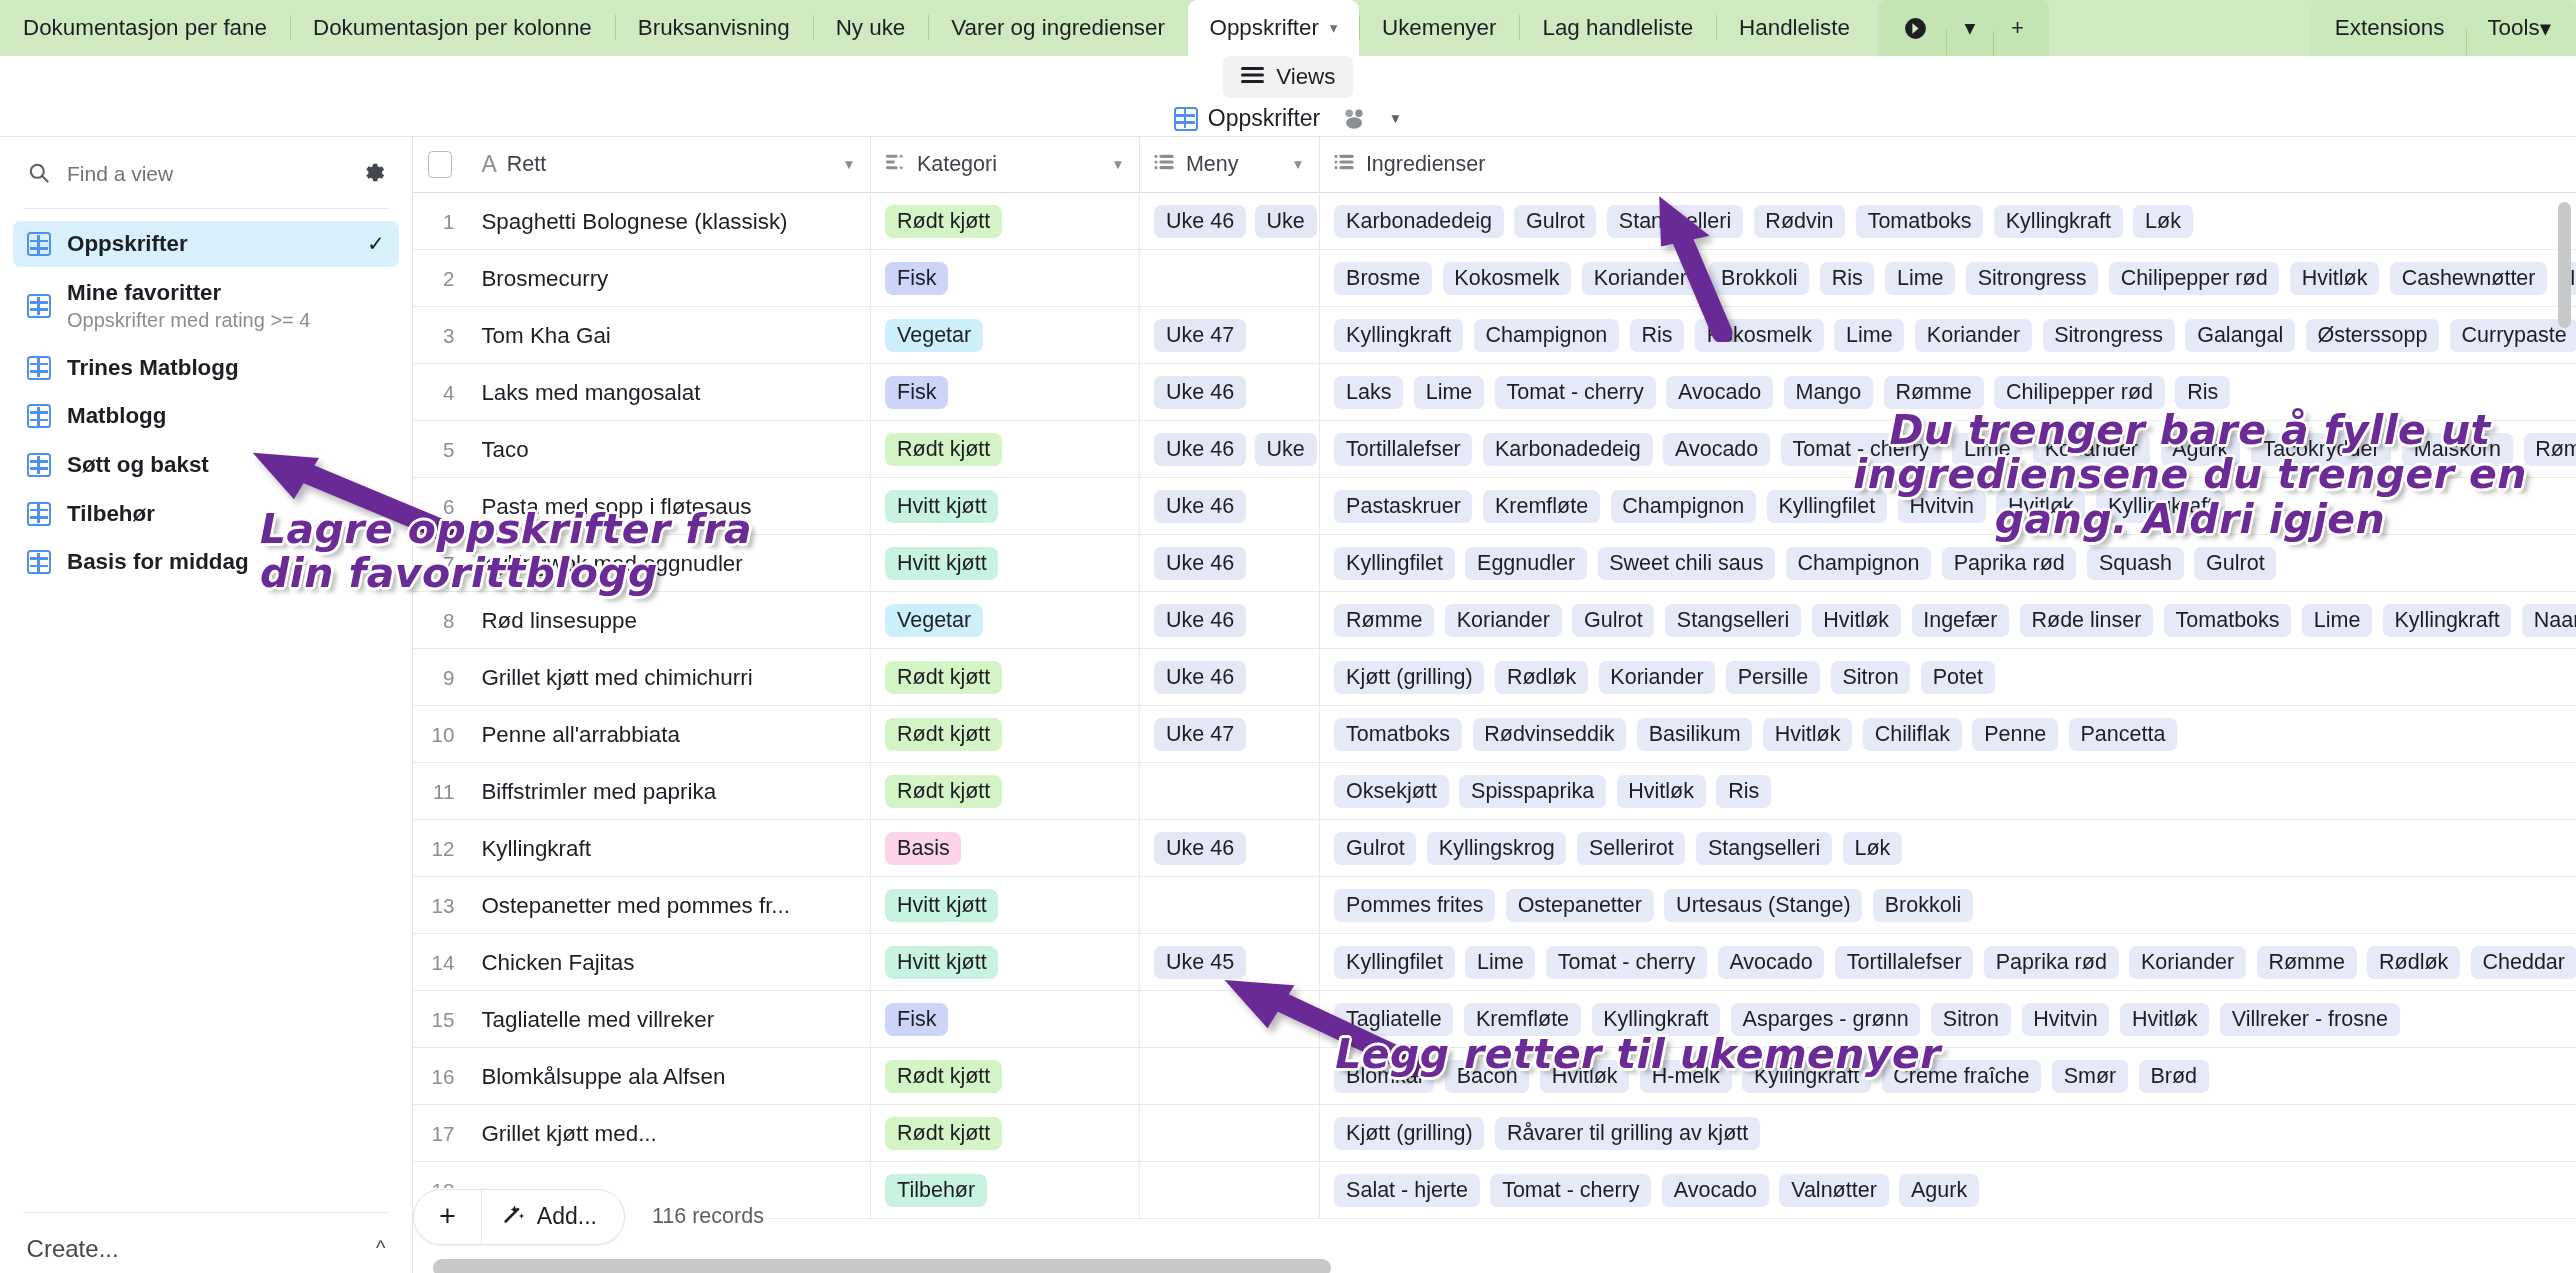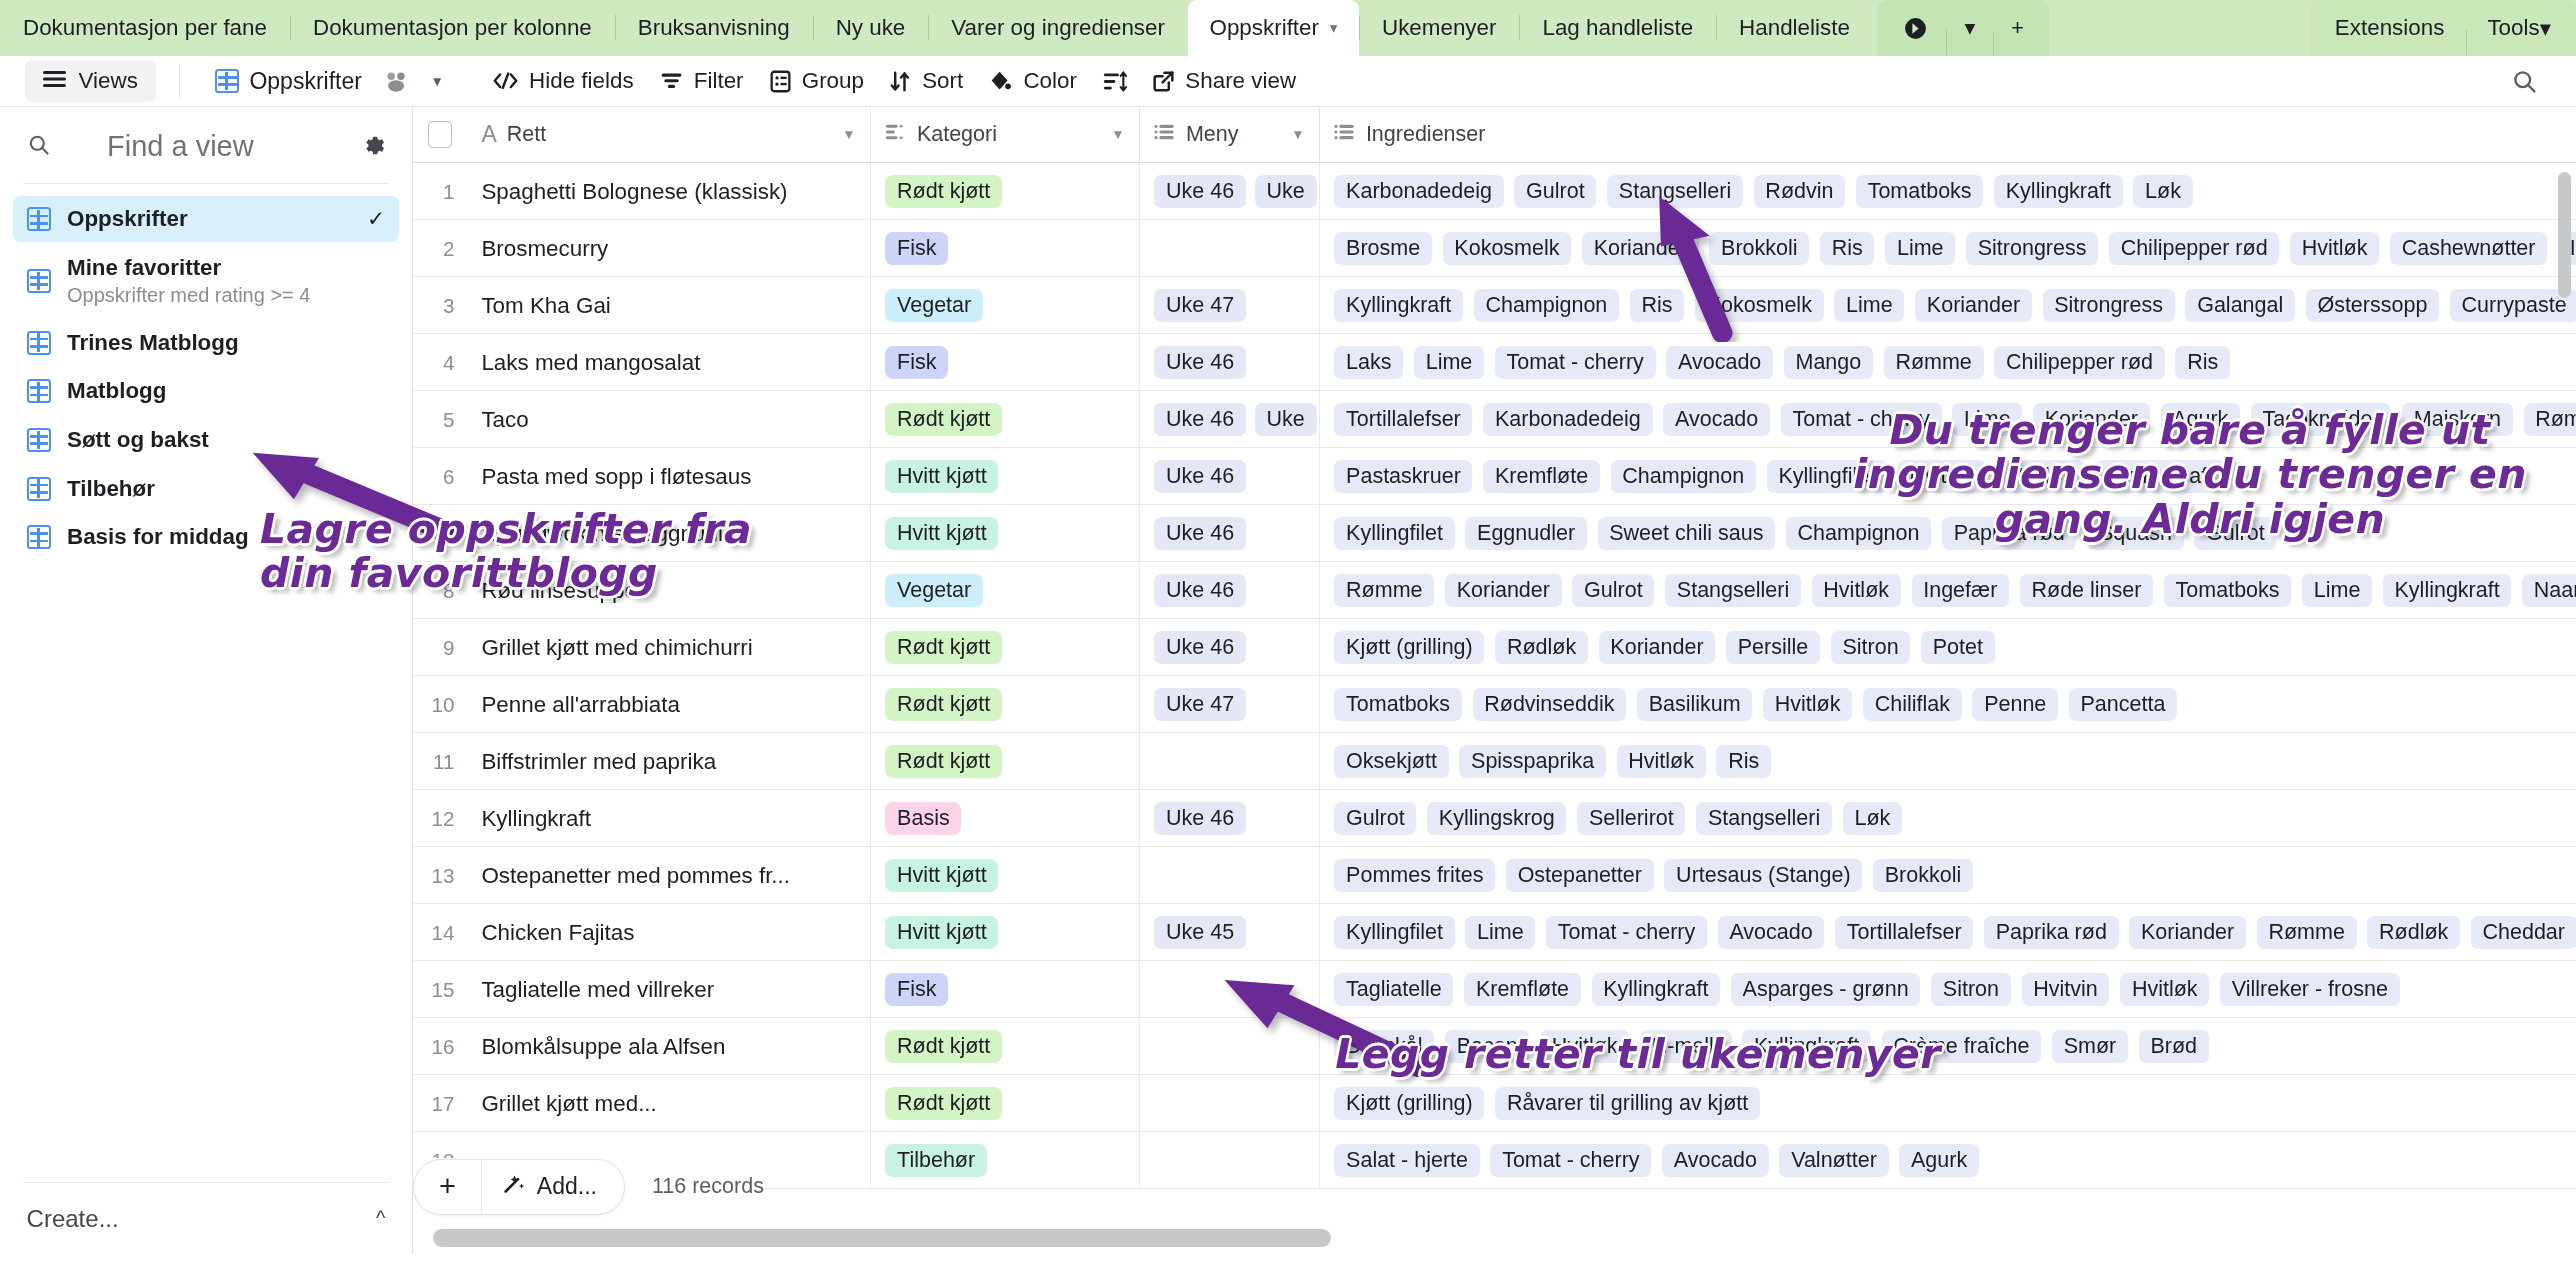--- a/index.html
+++ b/index.html
@@ -53,23 +53,24 @@
     display: flex; align-items: center; position: relative;
     white-space: nowrap;
   }
   .tab-right .tr + .tr::before {
     content: ""; position: absolute; left: 0; top: 15.3px;
     height: 25px; width: 0.9px; background: #a9cf97;
   }
 
   
   .toolbar {
-    height: 51px; background: #fff;
+    height: 81px; background: #fff;
     display: flex; align-items: center; padding: 0 25px;
     border-bottom: 0.9px solid #e3e4e6;
+    flex-direction: column;
   }
   .views-btn {
     display: flex; align-items: center; gap: 12.6px;
     background: #f2f2f2; border-radius: 7.2px;
     padding: 8px 18px; font-size: 22.4px; color: #1d1f25;
   }
   .tb-divider { width: 0.9px; height: 34px; background: #dfe0e2; margin: 0 23px; }
   .tb-item {
     display: flex; align-items: center; gap: 10px;
     font-size: 22.4px; color: #1d1f25; padding: 7.2px 12.6px;
@@ -89,21 +90,21 @@
   .sidebar {
     width: 413px; min-width: 413px; background: #fff;
     border-right: 0.9px solid #e3e4e6;
     display: flex; flex-direction: column;
     position: relative;
   }
   .find-row {
     display: flex; align-items: center; gap: 16px;
     padding: 23px 27px 20px 27px;
   }
-  .find-row .ph { flex: 1; font-size: 29px; color: #6f7278; margin-left: 40px; }
+  .find-row .ph { flex: 1; font-size: 21px; color: #6f7278; }
   .sidebar-sep { height: 0.9px; background: #e8e9ea; margin: 0 23px; }
   .views-list { padding: 12.6px 12.6px 0 12.6px; flex: 1; overflow: hidden; }
   .view-item {
     display: flex; align-items: center; gap: 16px;
     padding: 10px 14.4px; border-radius: 7.2px; margin-bottom: 2.7px;
     position: relative;
   }
   .view-item.sel { background: #d8f0fb; }
   .view-item .vtxt { display: flex; flex-direction: column; }
   .view-item .vlabel { font-size: 22.4px; color: #1d1f25; font-weight: 700; }

